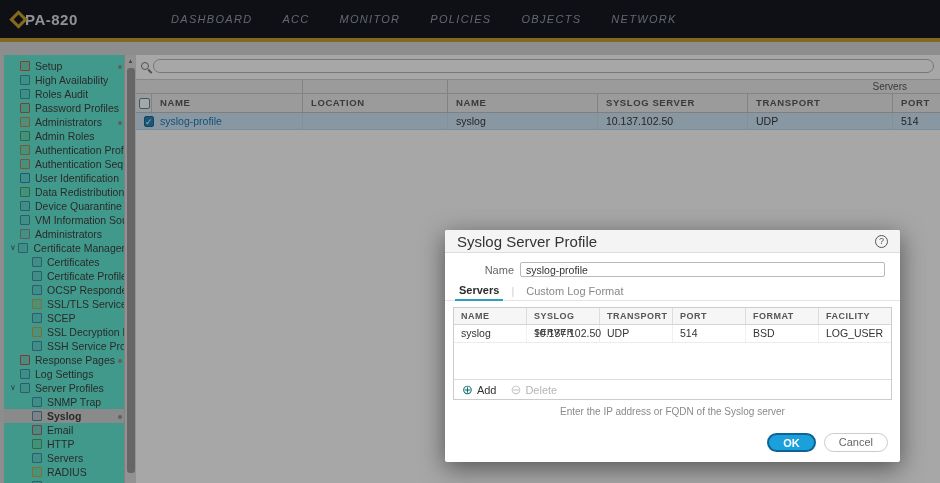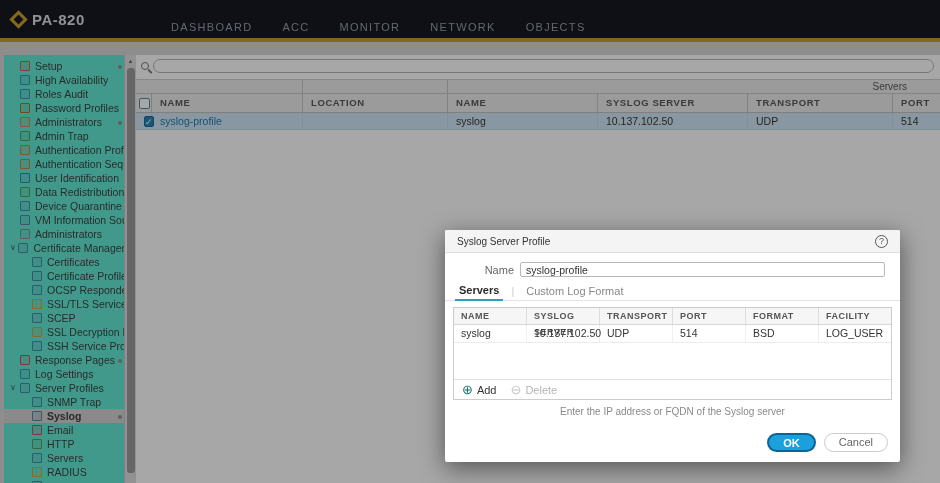--- a/index.html
+++ b/index.html
@@ -2,27 +2,27 @@
 <html><head>
 <meta charset="utf-8">
 <style>
   * { margin:0; padding:0; box-sizing:border-box; }
   html,body { width:940px; height:483px; overflow:hidden; background:#d6d6d6;
     font-family:"Liberation Sans", sans-serif; position:relative; }
 
   
   .topbar { position:absolute; left:0; top:0; width:940px; height:38px; background:#10141c;
     display:flex; align-items:stretch; z-index:10; }
-  .brand { display:flex; align-items:center; gap:7px; padding-left:12px; width:150px; }
+  .brand { display:flex; align-items:center; padding-left:12px; width:150px; }
   .brand-logo { width:13px; height:13px; border:3px solid #c9a227; transform:rotate(45deg);
     display:inline-block; }
   .brand-name { color:#d9dde2; font-size:15px; font-weight:bold; letter-spacing:.5px; }
   .nav-tabs { display:flex; align-items:stretch; margin-left:6px; }
   .nav-tab { color:#959ca8; font-size:11px; letter-spacing:1.3px; line-height:38px;
-    padding:8px 15px; cursor:pointer; }
+    padding:0 15px; cursor:pointer;font-style:italic; }
   .nav-tab.active { color:#d7ab3a; background:#222a36; }
   .gold-line { position:absolute; left:0; top:38px; width:940px; height:4px; background:#c49b2b; z-index:10; }
 
   
   .sidebar { position:absolute; left:4px; top:55px; width:124px; height:428px; background:#5eead4;
     overflow:hidden; padding-top:4px; }
   .s-item { height:14px; line-height:14px; display:flex; align-items:center; padding-left:16px;
     position:relative; white-space:nowrap; cursor:pointer; }
   .s-item.lvl1 { padding-left:28px; }
   .s-item.sel { background:#d2d2d2; font-weight:bold; }
@@ -75,21 +75,21 @@
 
   
   .overlay { position:absolute; left:0; top:0; width:940px; height:483px;
     background:rgba(10,10,10,0.36); z-index:50; }
 
   
   .dialog { position:absolute; left:445px; top:230px; width:455px; height:232px; background:#fff;
     z-index:100; border-radius:2px; box-shadow:0 6px 24px rgba(0,0,0,0.5); }
   .dlg-title { height:23px; background:#f4f4f4; border-bottom:1px solid #ddd; display:flex;
     align-items:center; padding:0 12px; border-radius:2px 2px 0 0; }
-  .dlg-title-text { font-size:10px; color:#333; flex:1; }
+  .dlg-title-text { font-size:15px; color:#333; flex:1; }
   .help-ic { width:13px; height:13px; border:1.2px solid #555; border-radius:50%; font-size:9px;
     color:#555; text-align:center; line-height:11px; cursor:pointer; }
   .name-row { display:flex; align-items:center; margin-top:9px; }
   .name-label { width:75px; text-align:right; font-size:11px; color:#666; padding-right:6px; }
   .name-input { width:365px; height:15px; border:1px solid #b9b9b9; font-size:10.5px;
     padding:0 5px; color:#333; outline:none; border-radius:2px; }
   .dlg-tabs { display:flex; align-items:flex-end; margin-top:8px; height:16px;
     border-bottom:1px solid #e3e3e3; padding-left:10px; }
   .dtab { font-size:11px; color:#888; padding:0 4px 3px 4px; cursor:pointer; }
   .dtab.active { color:#2b2b2b; font-weight:bold; border-bottom:2px solid #2e9ec0;
@@ -123,22 +123,23 @@
 
 <div class="topbar">
   <div class="brand">
     <span class="brand-logo"></span>
     <span class="brand-name">PA-820</span>
   </div>
   <div class="nav-tabs">
     <div class="nav-tab">DASHBOARD</div>
     <div class="nav-tab">ACC</div>
     <div class="nav-tab">MONITOR</div>
+    <div class="nav-tab">POLICIES</div>
+    <div class="nav-tab">OBJECTS</div>
     <div class="nav-tab">NETWORK</div>
-    <div class="nav-tab">OBJECTS</div>
   </div>
 </div>
 <div class="gold-line"></div>
 
 <div class="sidebar" id="sidebar-list">
     <div class="s-item">
       <span class="s-icon" style="border-color: rgb(196, 96, 60); background: rgba(196, 96, 60, 0.15);"></span>
       <span class="s-label">Setup</span>
       <span class="s-dot"></span>
     </div>
@@ -154,21 +155,21 @@
       <span class="s-icon" style="border-color: rgb(176, 106, 64); background: rgba(176, 106, 64, 0.15);"></span>
       <span class="s-label">Password Profiles</span>
     </div>
     <div class="s-item">
       <span class="s-icon" style="border-color: rgb(208, 128, 64); background: rgba(208, 128, 64, 0.15);"></span>
       <span class="s-label">Administrators</span>
       <span class="s-dot"></span>
     </div>
     <div class="s-item">
       <span class="s-icon" style="border-color: rgb(90, 154, 80); background: rgba(90, 154, 80, 0.15);"></span>
-      <span class="s-label">Admin Trap</span>
+      <span class="s-label">Admin Roles</span>
     </div>
     <div class="s-item">
       <span class="s-icon" style="border-color: rgb(192, 128, 64); background: rgba(192, 128, 64, 0.15);"></span>
       <span class="s-label">Authentication Profile</span>
     </div>
     <div class="s-item">
       <span class="s-icon" style="border-color: rgb(192, 128, 64); background: rgba(192, 128, 64, 0.15);"></span>
       <span class="s-label">Authentication Sequence</span>
     </div>
     <div class="s-item">

